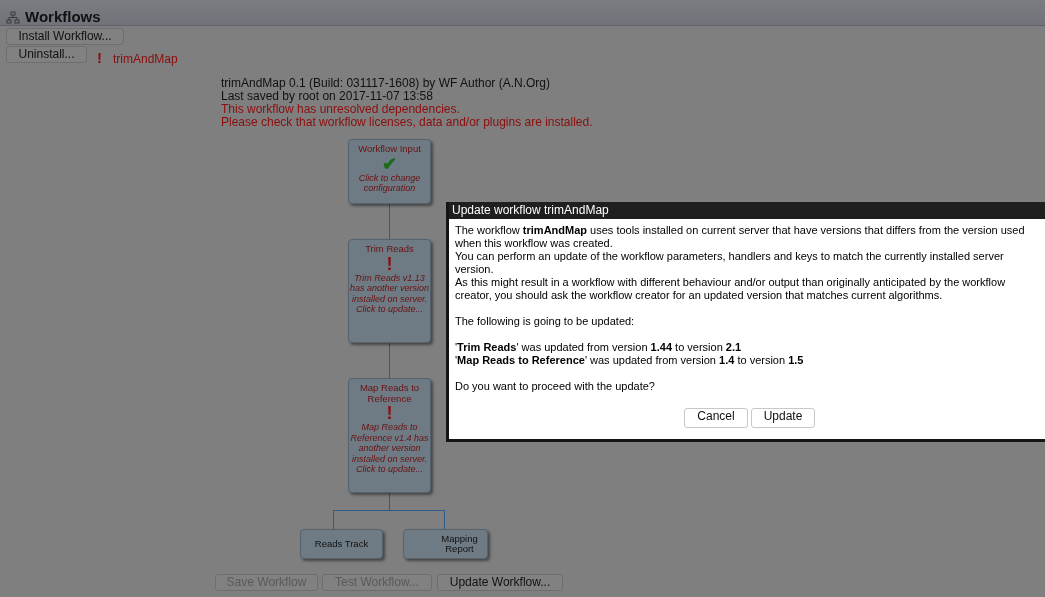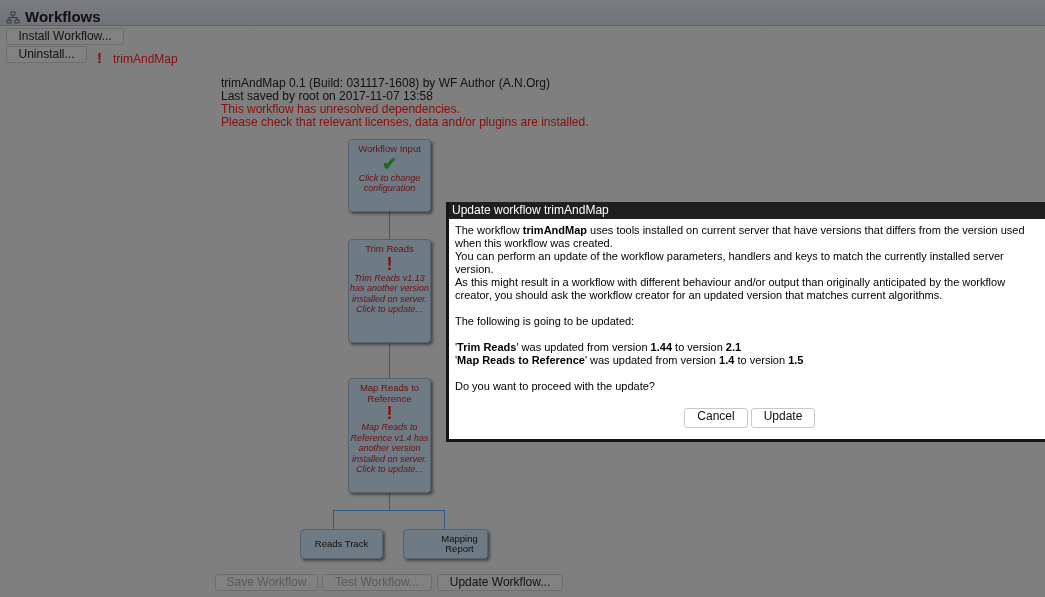--- a/index.html
+++ b/index.html
@@ -74,31 +74,31 @@
 <div class="btn" style="left:6px;top:28px;width:118px;">Install Workflow...</div>
 <div class="btn" style="left:6px;top:46px;width:81px;">Uninstall...</div>
 
 <span class="warn-mark" style="left:97px;top:49px;">!</span>
 <span class="wf-name">trimAndMap</span>
 
 <div class="info">
   <div>trimAndMap 0.1 (Build: 031117-1608) by WF Author (A.N.Org)</div>
   <div>Last saved by root on 2017-11-07 13:58</div>
   <div class="red">This workflow has unresolved dependencies.</div>
-  <div class="red">Please check that relevant licenses, data and/or plugins are installed.</div>
+  <div class="red">Please check that workflow licenses, data and/or plugins are installed.</div>
 </div>
 
 <div class="line" style="left:389px;top:204px;width:1px;height:35px;"></div>
 <div class="line" style="left:389px;top:343px;width:1px;height:36px;"></div>
 <div class="line" style="left:389px;top:493px;width:1px;height:17px;"></div>
 <div class="line" style="left:333px;top:510px;width:112px;height:1px;"></div>
 <div class="line" style="left:333px;top:510px;width:1px;height:19px;"></div>
 <div class="line" style="left:444px;top:510px;width:1px;height:19px;"></div>
 
-<div class="node" style="left:348px;top:139px;width:83px;height:73px;">
+<div class="node" style="left:348px;top:139px;width:83px;height:65px;">
   <div class="t">Workflow Input</div>
   <div class="chk">✔</div>
   <div class="desc">Click to change configuration</div>
 </div>
 
 <div class="node" style="left:348px;top:239px;width:83px;height:104px;">
   <div class="t">Trim Reads</div>
   <div class="exc">!</div>
   <div class="desc">Trim Reads v1.13 has another version installed on server.</div>
   <div class="desc">Click to update...</div>

